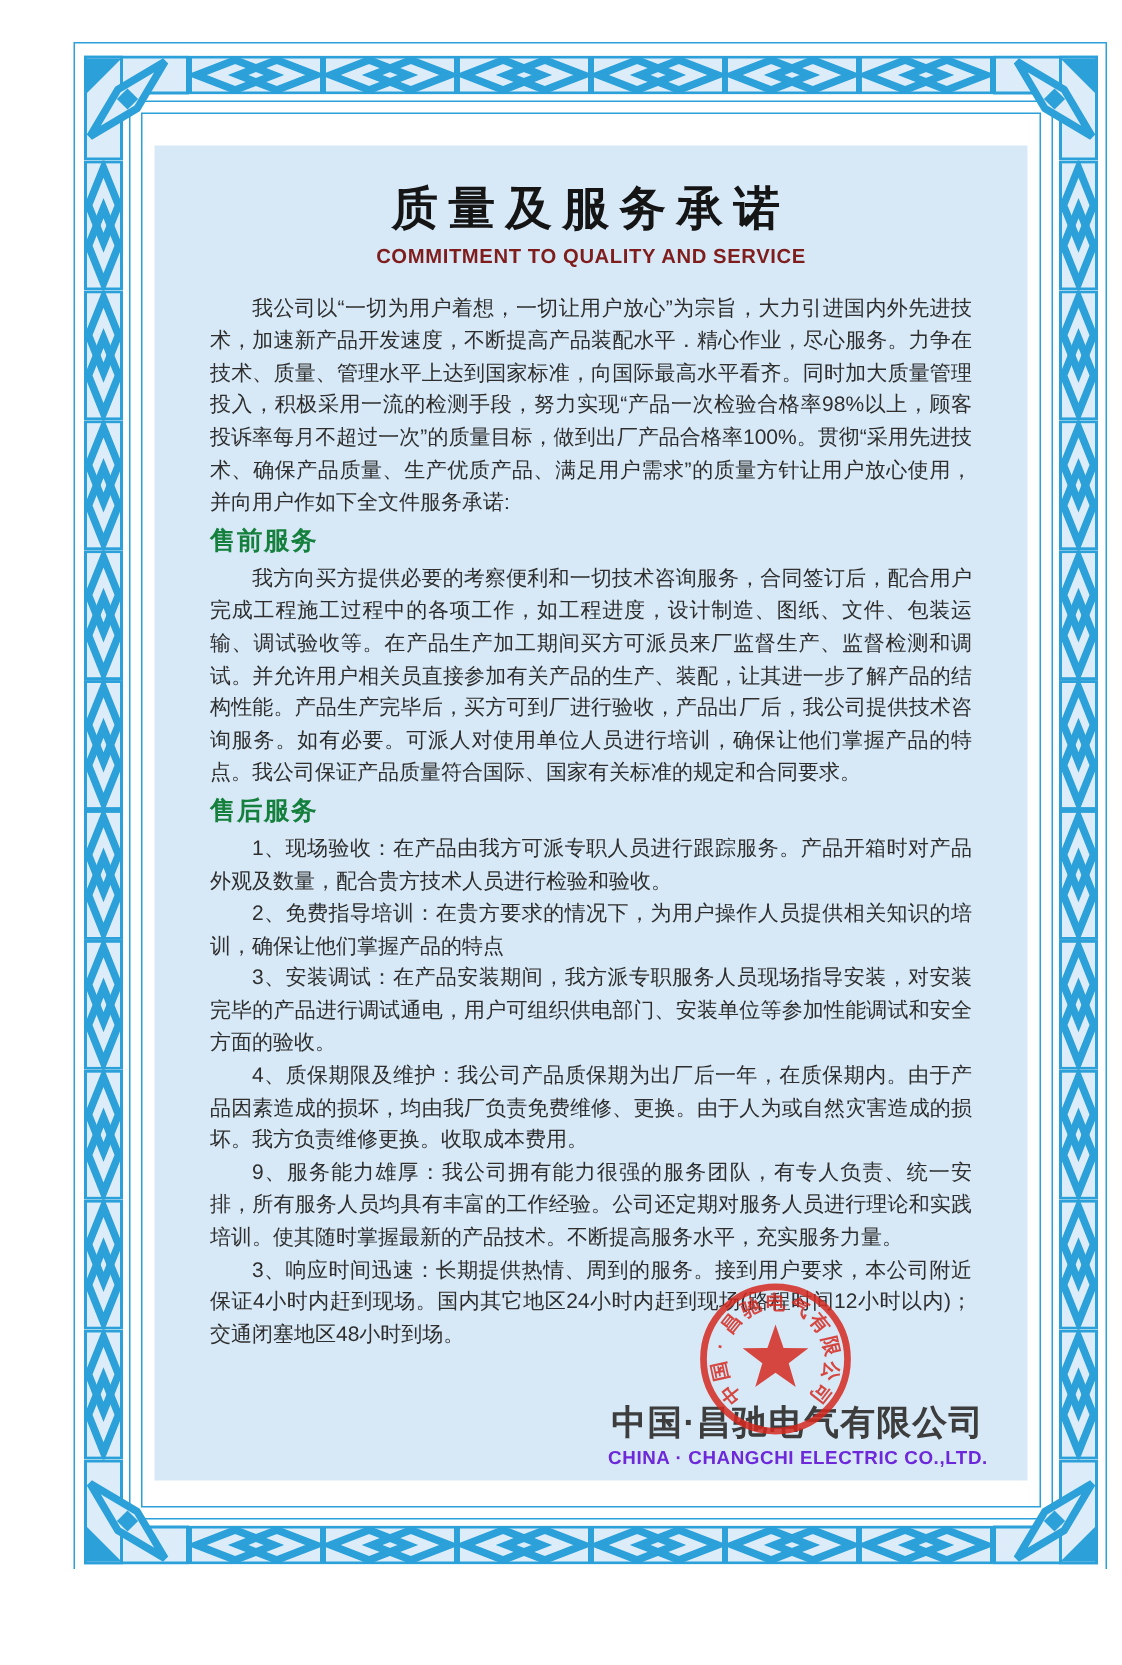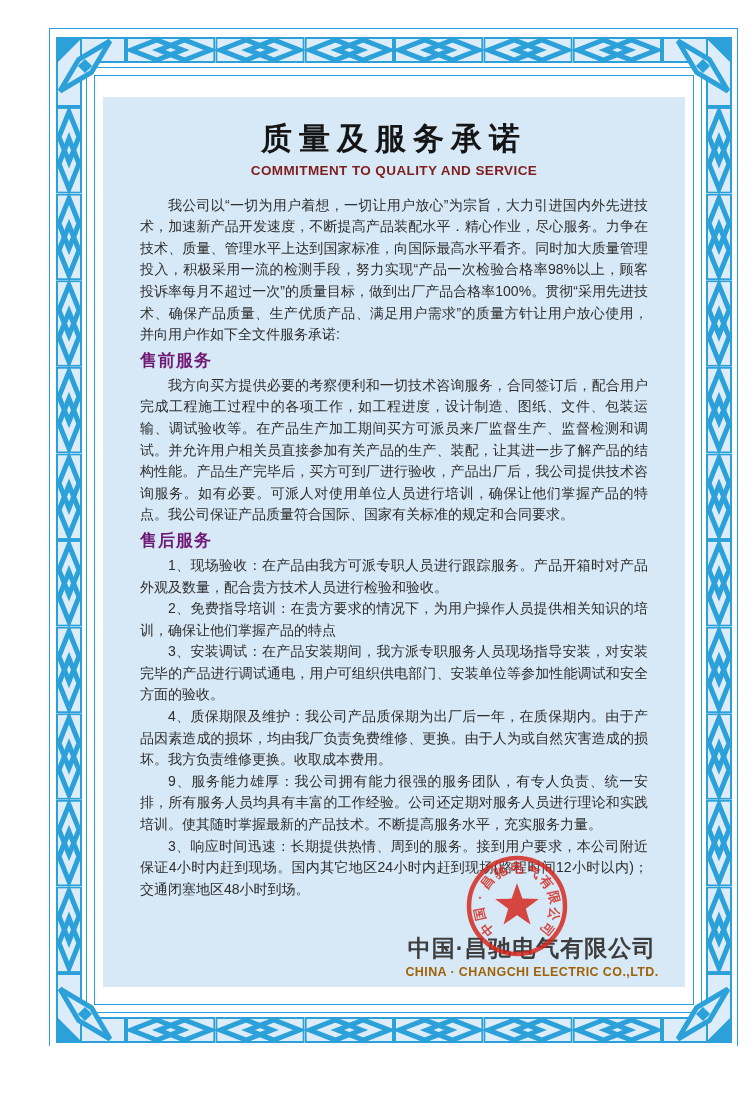--- a/index.html
+++ b/index.html
@@ -22,27 +22,27 @@
   .corner.bl{left:36px;top:973px;transform:scaleY(-1);}
   .corner.br{left:642px;top:973px;transform:scale(-1,-1);}
   
   .panel{position:absolute;left:83px;top:97px;width:582px;height:890px;background:#d7e9f7;}
   .content{padding:12px 37px 0;color:#2e2e2e;font-size:14px;line-height:21.6px;text-align:justify;}
   .title{margin:10px 0 0;text-align:center;font-size:31px;font-weight:bold;color:#151515;
          letter-spacing:7px;line-height:40px;}
   .subtitle{text-align:center;font-size:13.5px;font-weight:bold;color:#7f1d1d;
             letter-spacing:.4px;margin:1px 0 13px;}
   p.body{margin:0;text-indent:2em;}
-  h2.sec{margin:3px 0 2px;font-size:17px;font-weight:bold;color:#701a75;line-height:24px;
+  h2.sec{margin:3px 0 2px;font-size:17px;font-weight:bold;color:#15803d;line-height:24px;
          letter-spacing:1px;}
   
   .company{position:absolute;top:836px;left:429px;transform:translateX(-50%);
            text-align:center;width:max-content;}
   .company-cn{font-size:23px;font-weight:bold;color:#3d3d3d;letter-spacing:1px;}
-  .company-en{font-size:12.5px;font-weight:bold;color:#a16207;letter-spacing:.4px;margin-top:1px;}
+  .company-en{font-size:12.5px;font-weight:bold;color:#6d28d9;letter-spacing:.4px;margin-top:1px;}
   .seal{position:absolute;left:349px;top:744px;width:130px;height:130px;opacity:.84;}
   .seal-char{fill:#d6281e;font-size:13px;font-weight:bold;text-anchor:middle;
              dominant-baseline:middle;font-family:"Liberation Sans",sans-serif;}
 </style>
 </head>
 <body>
 
 <svg width="0" height="0" style="position:absolute" aria-hidden="true">
   <defs>
     <symbol id="tile" viewBox="0 0 90 26" preserveAspectRatio="none">

